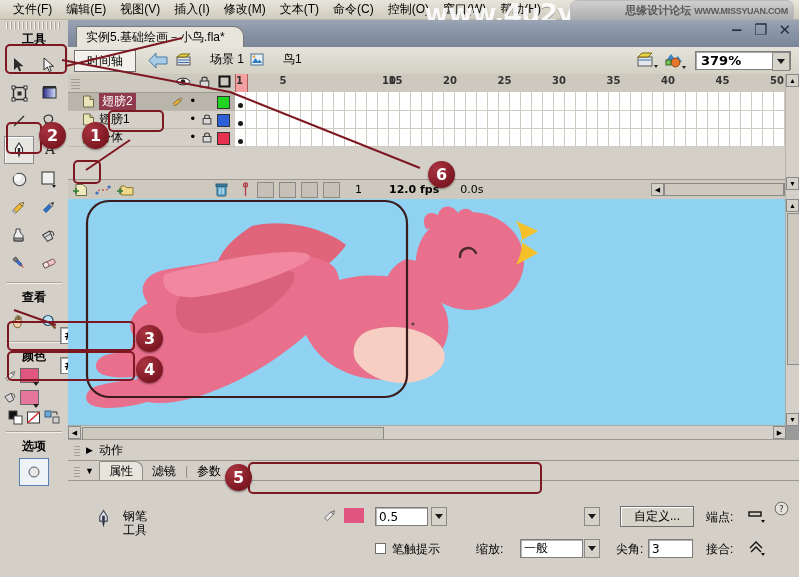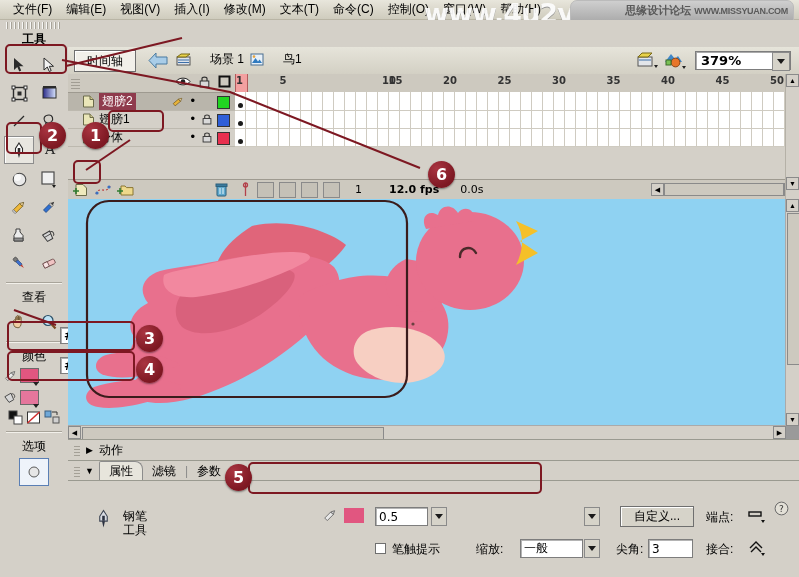--- a/index.html
+++ b/index.html
@@ -32,21 +32,21 @@
     background:#d4d0c8;border-right:1px solid #9a9a90;}
   .tp-grip{height:7px;background:
      repeating-linear-gradient(90deg,#fff 0 1px,#9b978c 1px 2px,transparent 2px 4px);
      margin:2px 6px 1px 6px;opacity:.8;}
   .tp-title{text-align:center;font-size:12px;font-weight:bold;padding:1px 0 3px;}
   .tp-grid{display:flex;flex-wrap:wrap;justify-content:center;}
   .tbtn{width:28px;height:26px;display:flex;align-items:center;justify-content:center;
     margin:1px;position:relative;}
   .tbtn.sel{border:1px solid #8d8d8d;background:#e8e6e0;box-shadow:inset 1px 1px 0 #fff;}
   .tp-sep{height:1px;background:#a8a49a;border-bottom:1px solid #f2f0ea;margin:5px 6px;}
-  .tp-sub{text-align:center;font-size:12px;font-weight:normal;margin:1px 0 2px;}
+  .tp-sub{text-align:center;font-size:12px;font-weight:bold;margin:1px 0 2px;}
 
   
   .colrow{display:flex;align-items:center;gap:2px;padding:1px 3px;}
   .colrow .sw{width:17px;height:13px;border:1px solid #6b6b6b;position:relative;}
   .colrow .swarr{width:0;height:0;border-left:3px solid transparent;border-right:3px solid transparent;
     border-top:4px solid #222;position:absolute;right:-1px;bottom:-4px;}
   .colhex{position:absolute;width:72px;height:17px;background:#fff;border:1px solid #7f7f7f;
     box-shadow:inset 1px 1px 0 #b0b0b0;font-size:12px;font-weight:bold;
     display:flex;align-items:center;padding-left:3px;box-sizing:border-box;font-family:"DejaVu Sans",sans-serif;}
 
@@ -379,20 +379,28 @@
           </svg>
       </div>
     </div>
   </div>
 
   <div class="colhex" style="left:60px;top:327px;">#E15680</div>
   <div class="colhex" style="left:60px;top:357px;">#E5769C</div>
 
   <div class="docwin">
 
+    <div class="doctitlebar">
+      <div class="doctab">实例5.基础绘画－小鸟.fla*</div>
+      <div class="winctl">
+        <span>−</span>
+        <span>❐</span>
+        <span>✕</span>
+      </div>
+    </div>
 
     <div class="editbar">
       <div class="tlbtn">时间轴</div>
       <div class="backarrow">
         <svg width="20" height="17" viewBox="0 0 20 17">
             <path d="M8 1 L8 5 L19 5 L19 12 L8 12 L8 16 L1 8.5 Z" fill="#a9cde8" stroke="#4a7ba0" stroke-width="1"></path>
           </svg>
       </div>
       <div class="crumbs">
         <div class="c">

